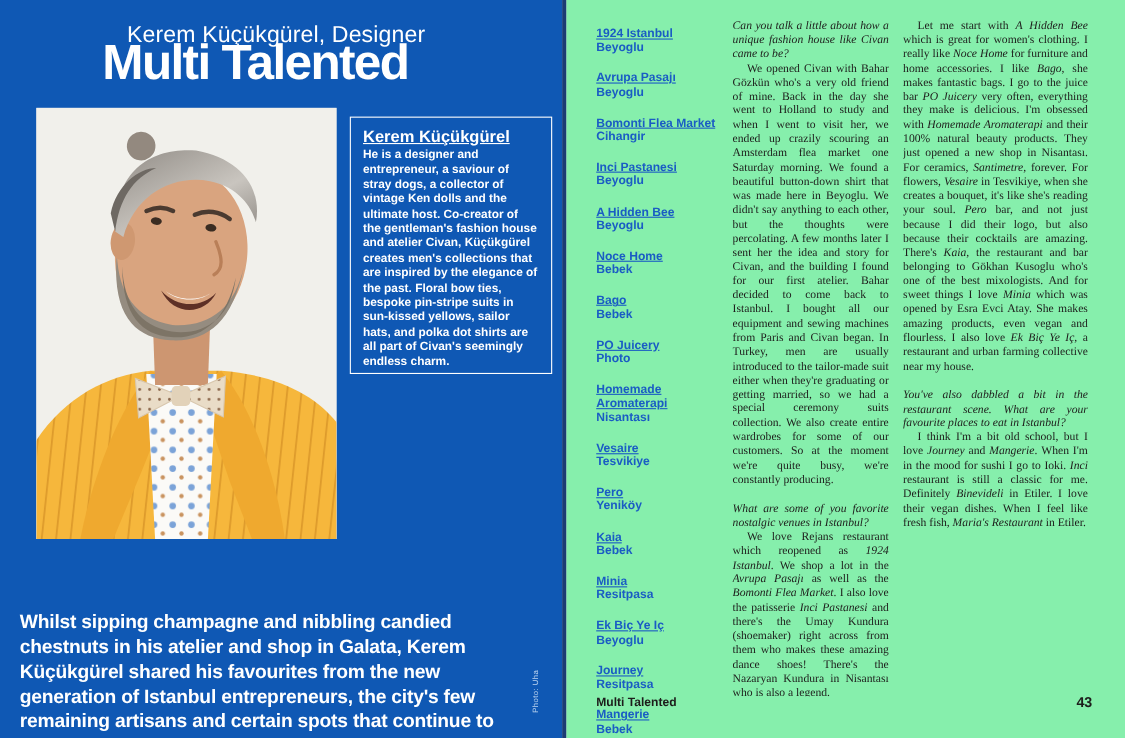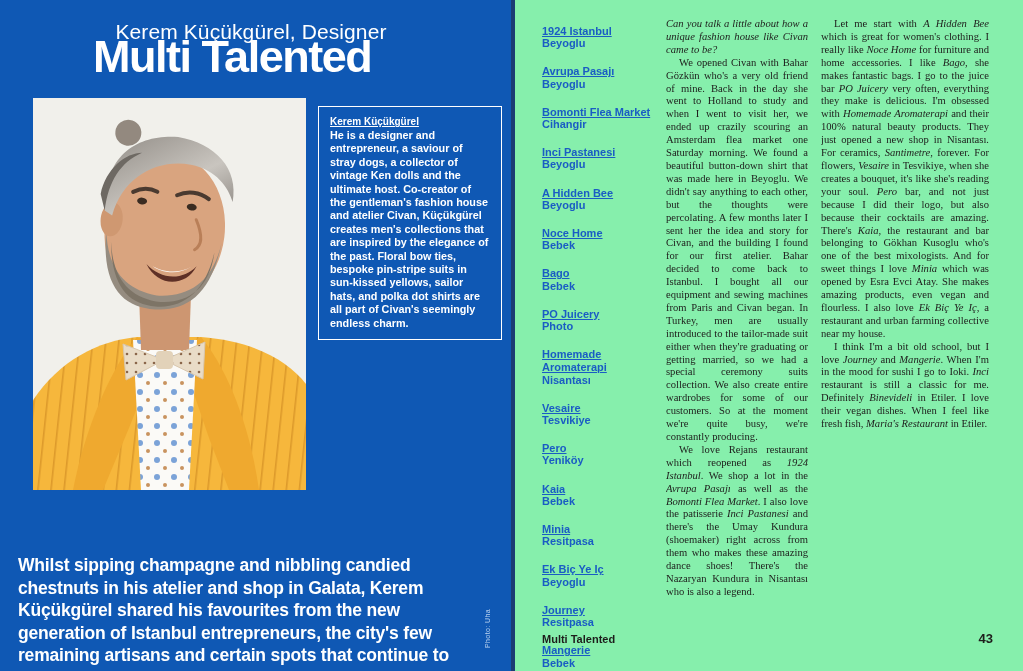--- a/index.html
+++ b/index.html
@@ -25,21 +25,21 @@
   .photo-frame{
     position:absolute;left:33px;top:98px;width:273px;height:392px;
     background:#f5f3ef;overflow:hidden;
   }
   .photo-frame svg{display:block;}
   .bio-box{
     position:absolute;left:318px;top:106px;width:184px;height:234px;
     border:1.5px solid #ffffff;box-sizing:border-box;padding:9px 11px;
   }
   .bio-title{
-    font-weight:bold;font-size:10px;text-decoration:underline;
+    font-weight:bold;font-size:15px;text-decoration:underline;
     margin:0 0 2px 0;
   }
   .bio-body{
     font-weight:bold;font-size:10.8px;line-height:13.4px;margin:0;
   }
   .intro{
     position:absolute;left:18px;top:554px;width:465px;margin:0;
     font-weight:bold;font-size:17.5px;line-height:22.5px;letter-spacing:-.2px;
   }
   .photo-credit{
@@ -252,22 +252,24 @@
 
   <div class="venue">
     <a class="venue-name">Mangerie</a>
     <div class="venue-loc">Bebek</div>
   </div>
 
 </nav>
     <div class="article-col col-1">
         <p class="blk question">Can you talk a little about how a unique fashion house like Civan came to be?</p>
         <p class="blk answer">We opened Civan with Bahar Gözkün who's a very old friend of mine. Back in the day she went to Holland to study and when I went to visit her, we ended up crazily scouring an Amsterdam flea market one Saturday morning. We found a beautiful button-down shirt that was made here in Beyoglu. We didn't say anything to each other, but the thoughts were percolating. A few months later I sent her the idea and story for Civan, and the building I found for our first atelier. Bahar decided to come back to Istanbul. I bought all our equipment and sewing machines from Paris and Civan began. In Turkey, men are usually introduced to the tailor-made suit either when they're graduating or getting married, so we had a special ceremony suits collection. We also create entire wardrobes for some of our customers. So at the moment we're quite busy, we're constantly producing.</p>
+        <p class="blk question">What are some of you favorite nostalgic venues in Istanbul?</p>
         <p class="blk answer">We love Rejans restaurant which reopened as <i>1924 Istanbul</i>. We shop a lot in the <i>Avrupa Pasajı</i> as well as the <i>Bomonti Flea Market</i>. I also love the patisserie <i>Inci Pastanesi</i> and there's the Umay Kundura (shoemaker) right across from them who makes these amazing dance shoes! There's the Nazaryan Kundura in Nisantası who is also a legend.</p>
       </div>
     <div class="article-col col-2">
         <p class="blk answer">Let me start with <i>A Hidden Bee</i> which is great for women's clothing. I really like <i>Noce Home</i> for furniture and home accessories. I like <i>Bago</i>, she makes fantastic bags. I go to the juice bar <i>PO Juicery</i> very often, everything they make is delicious. I'm obsessed with <i>Homemade Aromaterapi</i> and their 100% natural beauty products. They just opened a new shop in Nisantası. For ceramics, <i>Santimetre</i>, forever. For flowers, <i>Vesaire</i> in Tesvikiye, when she creates a bouquet, it's like she's reading your soul. <i>Pero</i> bar, and not just because I did their logo, but also because their cocktails are amazing. There's <i>Kaia</i>, the restaurant and bar belonging to Gökhan Kusoglu who's one of the best mixologists. And for sweet things I love <i>Minia</i> which was opened by Esra Evci Atay. She makes amazing products, even vegan and flourless. I also love <i>Ek Biç Ye Iç</i>, a restaurant and urban farming collective near my house.</p>
+        <p class="blk question">You've also dabbled a bit in the restaurant scene. What are your favourite places to eat in Istanbul?</p>
         <p class="blk answer">I think I'm a bit old school, but I love <i>Journey</i> and <i>Mangerie</i>. When I'm in the mood for sushi I go to Ioki. <i>Inci</i> restaurant is still a classic for me. Definitely <i>Binevideli</i> in Etiler. I love their vegan dishes. When I feel like fresh fish, <i>Maria's Restaurant</i> in Etiler.</p>
       </div>
     <div class="footer-title">Multi Talented</div>
     <div class="page-number">43</div>
   </section>
 </div>
 
 </body></html>

